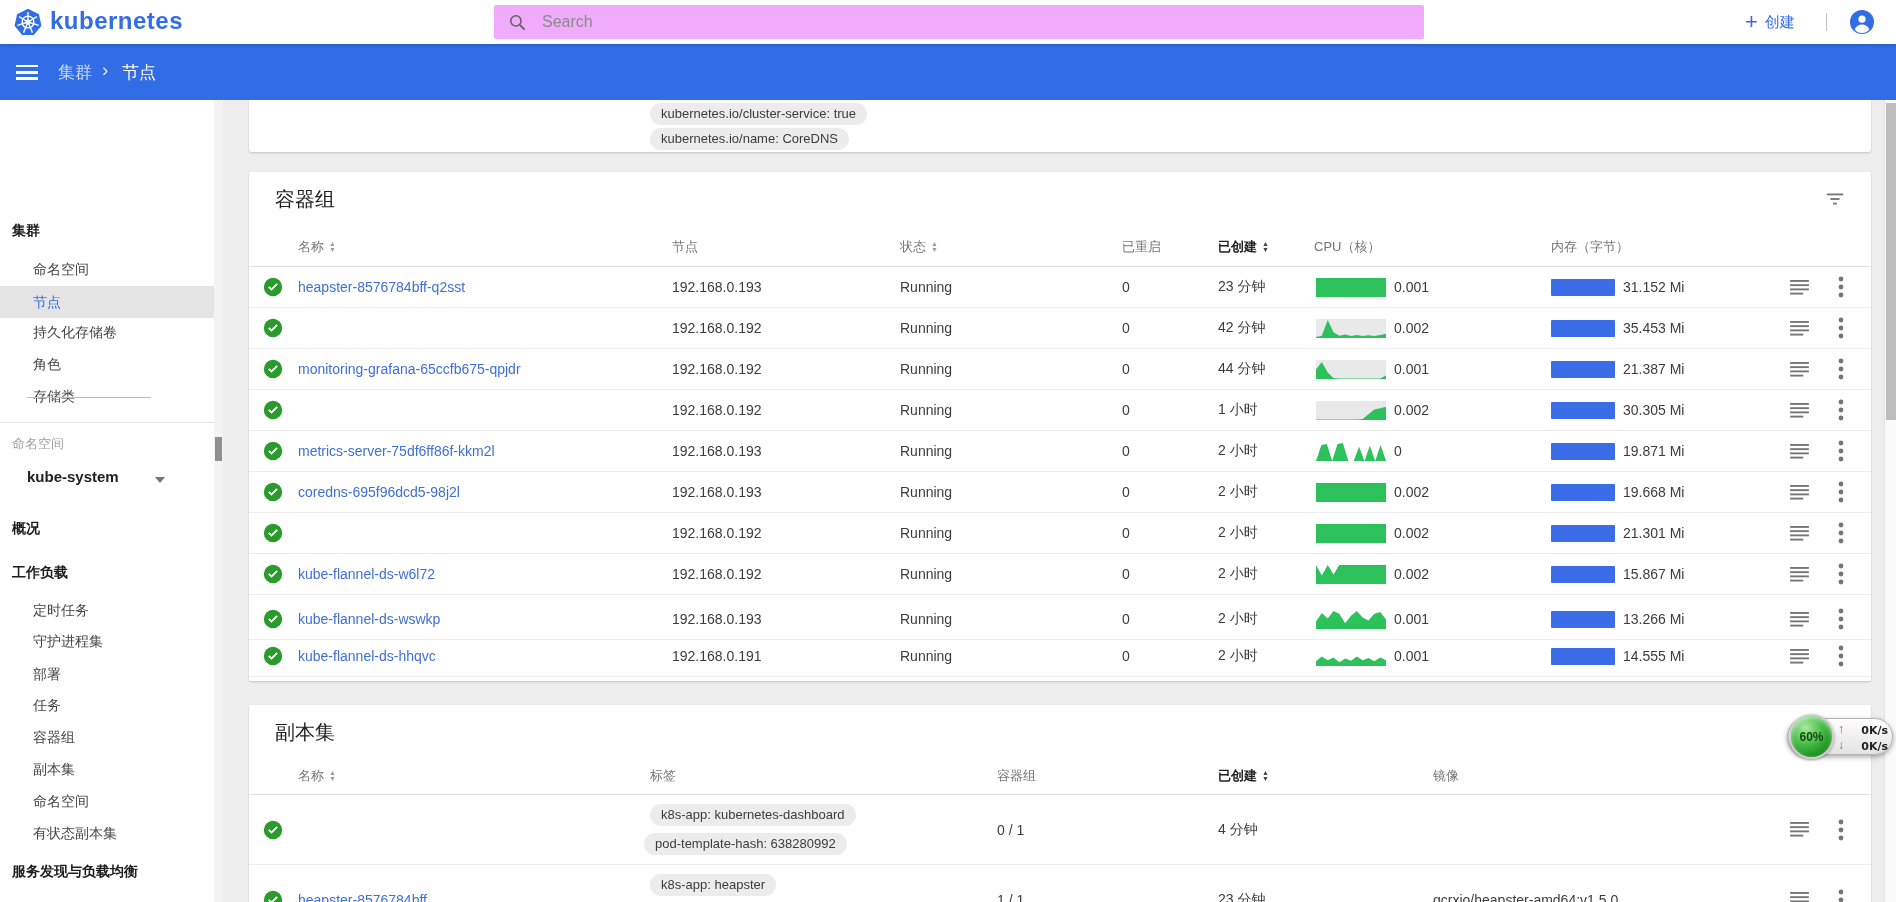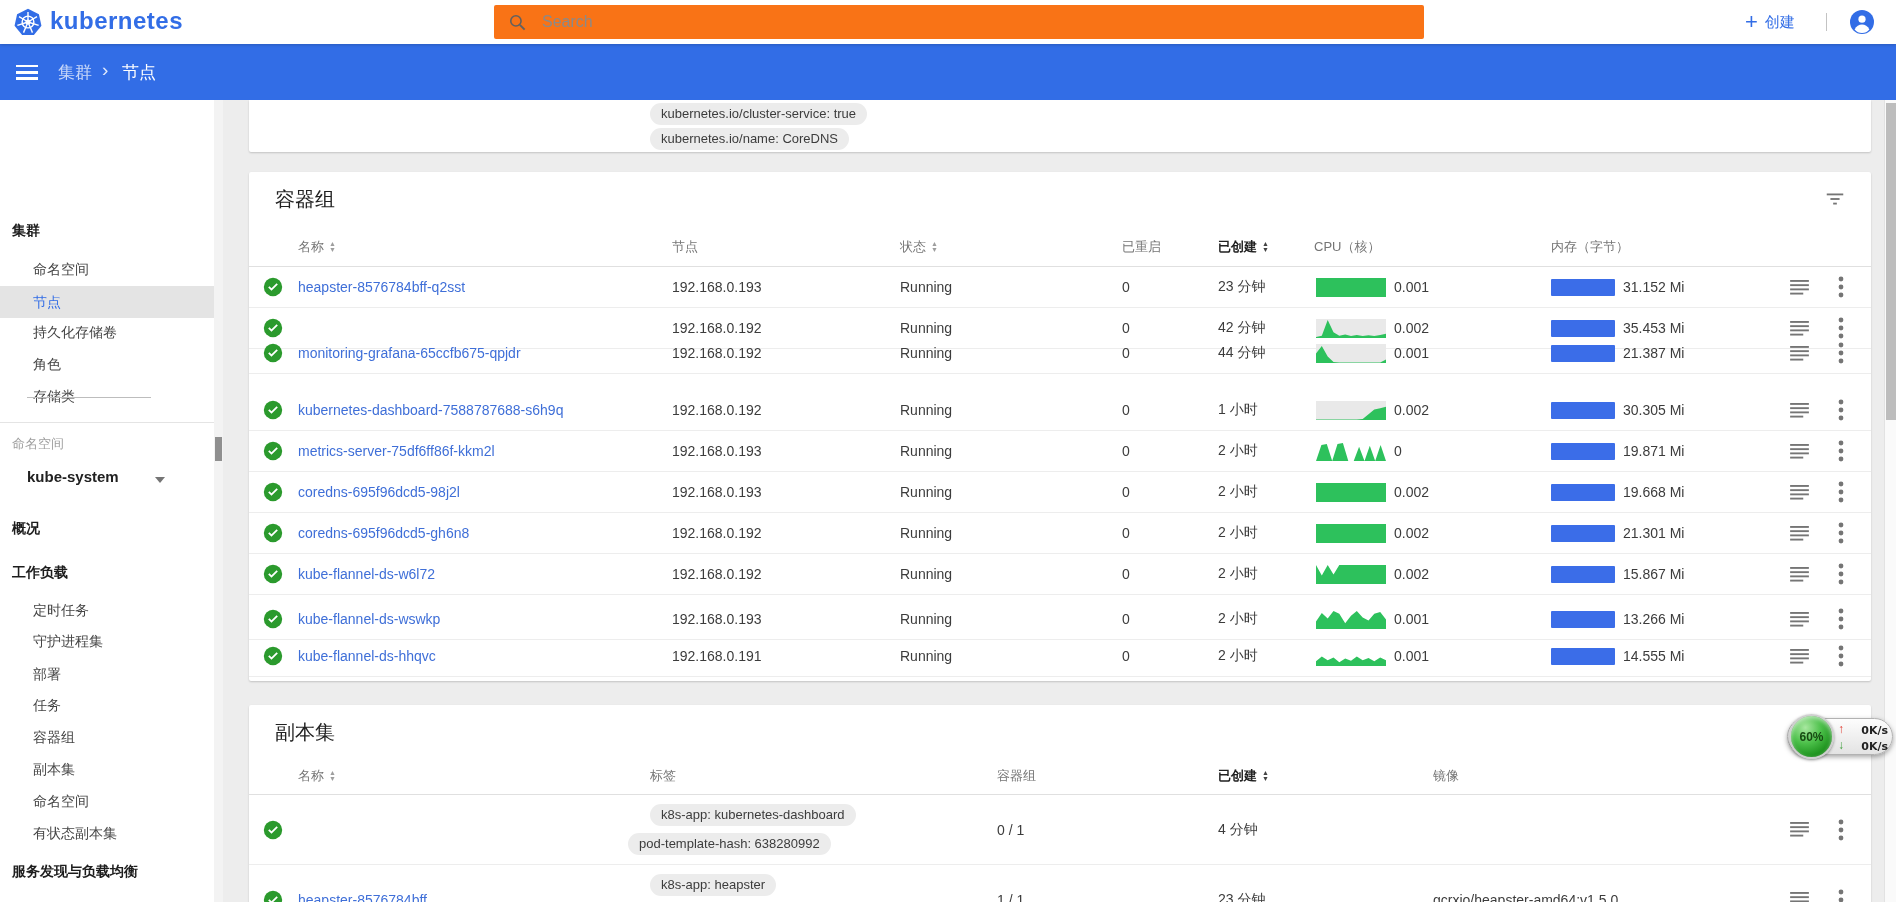--- a/index.html
+++ b/index.html
@@ -6,21 +6,21 @@
   html,body { width:1896px; height:902px; overflow:hidden; background:#ededed;
     font-family:"Liberation Sans","DejaVu Sans",sans-serif; }
 
   
   .topbar { position:absolute; left:0; top:0; width:1896px; height:44px; background:#fff;
     box-shadow:0 1px 3px rgba(0,0,0,.18); z-index:30; }
   .logo-icon { position:absolute; left:14px; top:8px; width:28px; height:28px; }
   .logo-text { position:absolute; left:50px; top:7px; font-size:24px; font-weight:700;
     color:#326de6; letter-spacing:.5px; }
   .search-box { position:absolute; left:494px; top:5px; width:930px; height:34px;
-    background:#f97316; border-radius:2px; }
+    background:#f0abfc; border-radius:2px; }
   .search-box svg { position:absolute; left:14px; top:8px; }
   .search-input { position:absolute; left:48px; top:0; width:860px; height:34px; border:0;
     background:transparent; outline:none; font-size:16px; color:#444;
     font-family:"Liberation Sans","DejaVu Sans",sans-serif; }
   .search-input::placeholder { color:#8a8a8a; }
   .create-btn { position:absolute; left:1745px; top:0; height:44px; display:flex;
     align-items:center; gap:7px; color:#326de6; cursor:pointer; }
   .create-plus { font-size:22px; line-height:22px; font-weight:400; }
   .create-label { font-size:15px; }
   .top-divider { position:absolute; left:1826px; top:13px; width:1px; height:18px; background:#c3c3c3; }
@@ -320,21 +320,21 @@
         <div class="cell" style="left:1589px">
           <svg viewBox="0 0 6 22" width="6" height="22" class="icon-btn">
             <g fill="#757575">
               <circle cx="3" cy="3" r="2.4"></circle>
               <circle cx="3" cy="11" r="2.4"></circle>
               <circle cx="3" cy="19" r="2.4"></circle>
             </g>
           </svg>
         </div>
       </div>
-      <div class="trow" style="top:161px; height:41px">
+      <div class="trow" style="top:177px; height:41px">
         <div class="cell" style="left:14px">
           <svg viewBox="0 0 24 24" width="20" height="20">
             <circle cx="12" cy="12" r="11" fill="#2b9a2d"></circle>
             <path d="M10.2 16.6l-4-4 1.5-1.5 2.5 2.5 6.1-6.1 1.5 1.5z" fill="#fff"></path>
           </svg>
         </div>
         <div class="cell link" style="left:49px">monitoring-grafana-65ccfb675-qpjdr</div>
         <div class="cell" style="left:423px">192.168.0.192</div>
         <div class="cell" style="left:651px">Running</div>
         <div class="cell" style="left:873px">0</div>
@@ -369,21 +369,20 @@
           </svg>
         </div>
       </div>
       <div class="trow" style="top:218px; height:41px">
         <div class="cell" style="left:14px">
           <svg viewBox="0 0 24 24" width="20" height="20">
             <circle cx="12" cy="12" r="11" fill="#2b9a2d"></circle>
             <path d="M10.2 16.6l-4-4 1.5-1.5 2.5 2.5 6.1-6.1 1.5 1.5z" fill="#fff"></path>
           </svg>
         </div>
-        <div class="cell link" style="left:49px">kubernetes-dashboard-7588787688-s6h9q</div>
         <div class="cell" style="left:423px">192.168.0.192</div>
         <div class="cell" style="left:651px">Running</div>
         <div class="cell" style="left:873px">0</div>
         <div class="cell" style="left:969px">1 小时</div>
         <div class="cell" style="left:1067px">
           <svg viewBox="0 0 70 19" width="70" height="19" class="spark-wrap" style="background: rgb(233, 233, 233);">
             <polygon points="0,19 0.0,18.4 5.8,18.4 11.7,18.4 17.5,18.4 23.3,18.4 29.2,18.4 35.0,18.4 40.8,18.4 46.7,18.1 52.5,13.3 58.3,8.5 64.2,7.2 70.0,5.7 70,19" fill="#2dc15c"></polygon>
           </svg>
         </div>
         <div class="cell" style="left:1145px">0.002</div>
@@ -495,21 +494,20 @@
           </svg>
         </div>
       </div>
       <div class="trow" style="top:341px; height:41px">
         <div class="cell" style="left:14px">
           <svg viewBox="0 0 24 24" width="20" height="20">
             <circle cx="12" cy="12" r="11" fill="#2b9a2d"></circle>
             <path d="M10.2 16.6l-4-4 1.5-1.5 2.5 2.5 6.1-6.1 1.5 1.5z" fill="#fff"></path>
           </svg>
         </div>
-        <div class="cell link" style="left:49px">coredns-695f96dcd5-gh6n8</div>
         <div class="cell" style="left:423px">192.168.0.192</div>
         <div class="cell" style="left:651px">Running</div>
         <div class="cell" style="left:873px">0</div>
         <div class="cell" style="left:969px">2 小时</div>
         <div class="cell" style="left:1067px">
           <svg viewBox="0 0 70 19" width="70" height="19" class="spark-wrap">
             <polygon points="0,19 0.0,0.0 5.8,0.0 11.7,0.0 17.5,0.0 23.3,0.0 29.2,0.0 35.0,0.0 40.8,0.0 46.7,0.0 52.5,0.0 58.3,0.0 64.2,0.0 70.0,0.0 70,19" fill="#2dc15c"></polygon>
           </svg>
         </div>
         <div class="cell" style="left:1145px">0.002</div>
@@ -695,21 +693,21 @@
   </div>
   <div>
       <div class="trow" style="top:90px; height:70px">
         <div class="cell" style="left:14px">
           <svg viewBox="0 0 24 24" width="20" height="20">
             <circle cx="12" cy="12" r="11" fill="#2b9a2d"></circle>
             <path d="M10.2 16.6l-4-4 1.5-1.5 2.5 2.5 6.1-6.1 1.5 1.5z" fill="#fff"></path>
           </svg>
         </div>
         <div class="chip" style="left:401px; top:9px">k8s-app: kubernetes-dashboard</div>
-        <div class="chip" style="left:379px; top:38px">pod-template-hash: 638280992</div>
+        <div class="chip" style="left:395px; top:38px">pod-template-hash: 638280992</div>
         <div class="cell" style="left:748px">0 / 1</div>
         <div class="cell" style="left:969px">4 分钟</div>
         <div class="cell" style="left:1541px">
           <svg viewBox="0 0 20 16" width="19" height="15" class="icon-btn">
             <g fill="#757575">
               <rect y="0" width="20" height="2"></rect>
               <rect y="4.5" width="20" height="2"></rect>
               <rect y="9" width="20" height="2"></rect>
               <rect y="13.5" width="14" height="2"></rect>
             </g>

